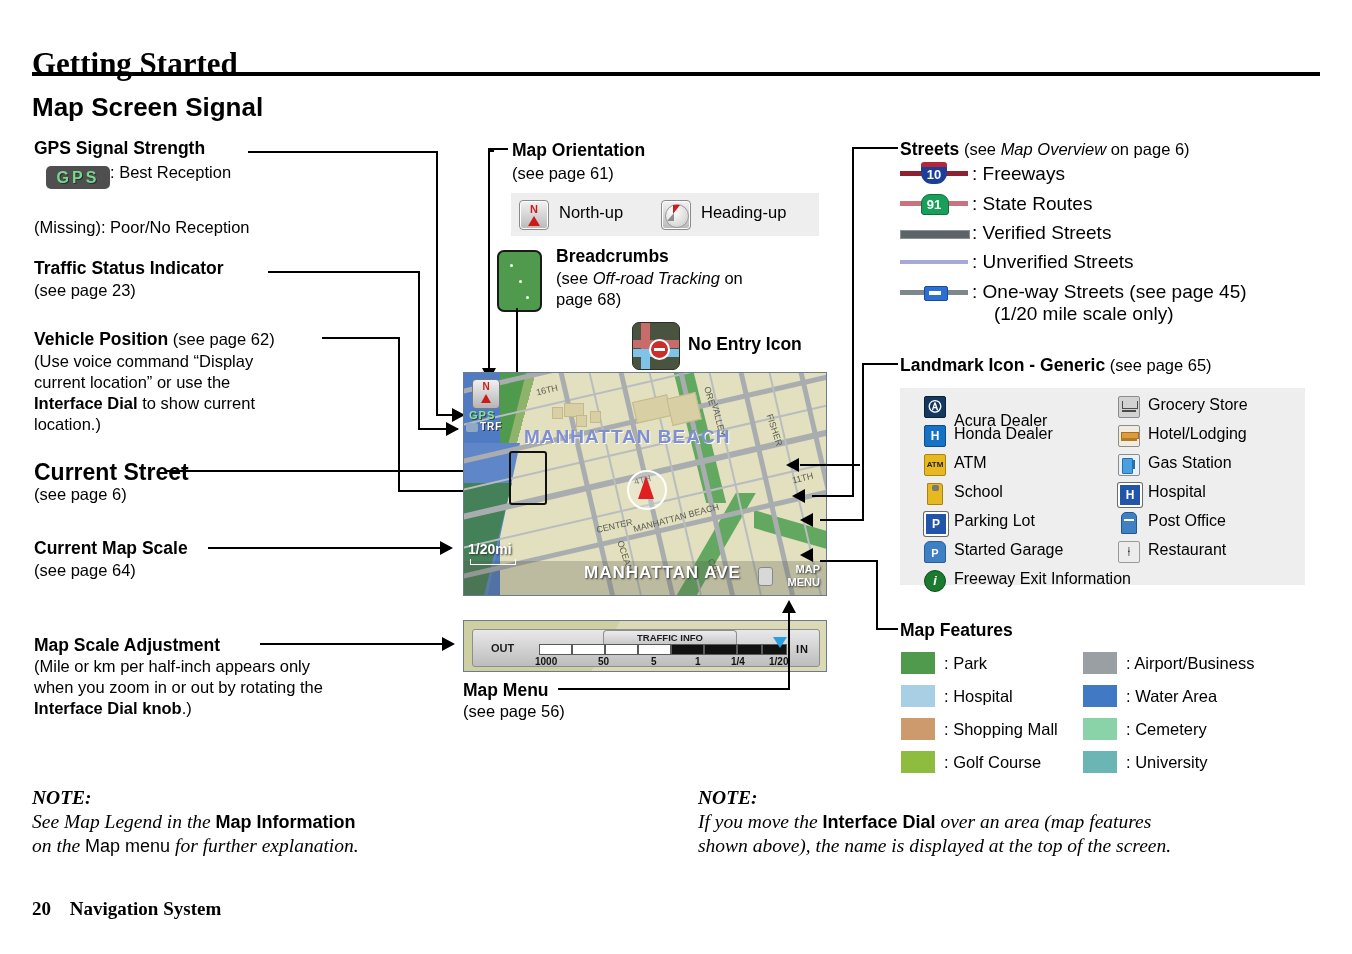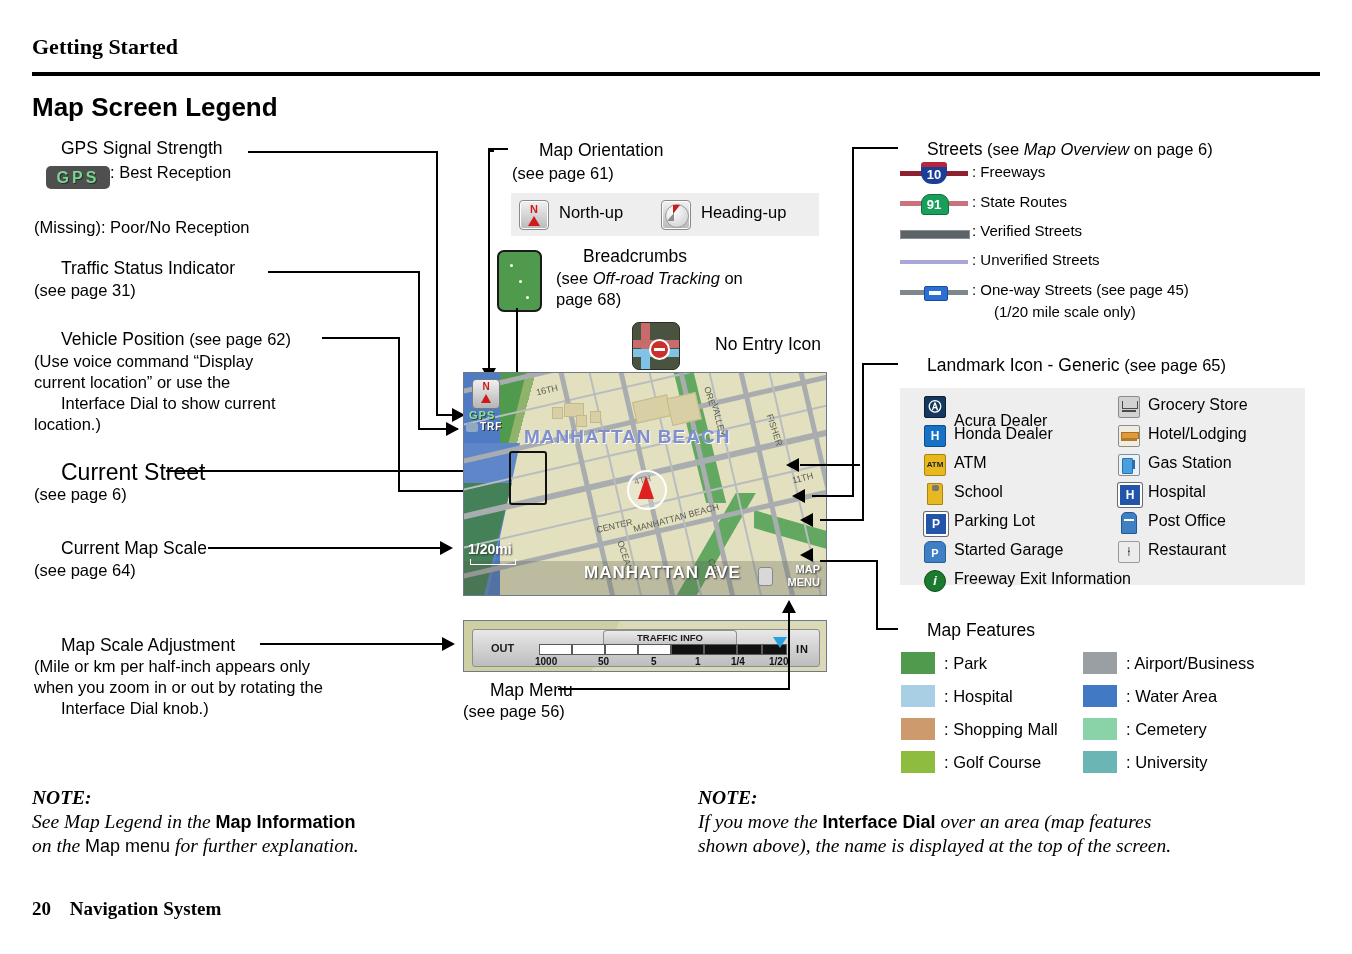--- a/index.html
+++ b/index.html
@@ -8,33 +8,33 @@
     background:#ffffff;
     font-family:"Liberation Sans", sans-serif;
     color:#000;
     position:relative;
     overflow:hidden;
   }
   .page{position:absolute;left:0;top:0;width:1352px;height:954px;}
 
   
   .chapter-title{
-    position:absolute;left:32px;top:34px;
+    position:absolute;left:32px;top:46px;
     font-family:"Liberation Serif", serif;
-    font-weight:bold;font-size:22px;letter-spacing:0px;
+    font-weight:bold;font-size:31px;letter-spacing:0px;
   }
   .hrule{position:absolute;left:32px;top:72px;width:1288px;height:4px;background:#000;}
   .section-title{
     position:absolute;left:32px;top:92px;
     font-weight:bold;font-size:26px;
   }
 
   
   .lbl{position:absolute;font-size:16.5px;line-height:20.5px;white-space:nowrap;}
-  .b{font-weight:normal;margin-left:27px;}
+  .b{font-weight:bold;}
   .i{font-style:italic;}
 
   
   .ln{position:absolute;background:#000;}
   .lnh{height:2px;}
   .lnv{width:2px;}
   .arrow-r{position:absolute;width:0;height:0;border-top:7px solid transparent;border-bottom:7px solid transparent;border-left:13px solid #000;}
   .arrow-l{position:absolute;width:0;height:0;border-top:7px solid transparent;border-bottom:7px solid transparent;border-right:13px solid #000;}
   .arrow-d{position:absolute;width:0;height:0;border-left:7px solid transparent;border-right:7px solid transparent;border-top:13px solid #000;}
   .arrow-u{position:absolute;width:0;height:0;border-left:7px solid transparent;border-right:7px solid transparent;border-bottom:13px solid #000;}
@@ -164,21 +164,21 @@
   .sa-seg.empty{background:#ffffff;}
   .sa-seg.full{background:#111111;}
   .sa-tick{position:absolute;top:26px;font-size:10px;font-weight:bold;color:#111;
     font-family:"Liberation Sans",sans-serif;}
   .sa-marker{position:absolute;top:7px;width:0;height:0;
     border-left:7px solid transparent;border-right:7px solid transparent;border-top:11px solid #2aa0e0;}
   .sa-in{position:absolute;right:10px;top:13px;font-size:11px;font-weight:bold;color:#111;
     letter-spacing:1px;font-family:"Liberation Sans",sans-serif;}
 
   
-  .st-row{position:absolute;font-size:15px;white-space:nowrap;}
+  .st-row{position:absolute;font-size:19px;white-space:nowrap;}
   .st-sym{position:absolute;width:68px;height:22px;}
   .st-line{position:absolute;left:0;top:9px;width:68px;height:5px;}
   .shield-i{position:absolute;left:21px;top:0px;width:26px;height:22px;}
   .shield-i .top{position:absolute;left:0;top:0;width:26px;height:6px;background:#b5263a;
     border-radius:3px 3px 0 0;}
   .shield-i .bot{position:absolute;left:0;top:5px;width:26px;height:17px;background:#1b3f99;
     border-radius:0 0 11px 11px;}
   .shield-i .num{position:absolute;left:0;top:5px;width:26px;text-align:center;
     font-size:13px;font-weight:bold;color:#fff;line-height:15px;font-family:"Liberation Sans",sans-serif;}
   .shield-s{position:absolute;left:21px;top:0px;width:26px;height:22px;}
@@ -210,31 +210,31 @@
     font-weight:bold;font-size:19px;}
   .footer .pg{margin-right:14px;}
 </style>
 </head>
 <body>
 
 <div class="page">
 
   <div class="chapter-title">Getting Started</div>
   <div class="hrule"></div>
-  <div class="section-title">Map Screen Legend</div>
+  <div class="section-title">Map Screen Signal</div>
 
   <div class="lbl b" style="left:34px;top:138px;font-size:17.5px;">GPS Signal Strength</div>
 
   <div class="lbl" style="left:46px;top:162px;">
     <span class="gps-badge gps-best">GPS</span><span>: Best Reception</span>
   </div>
   <div class="lbl" style="left:34px;top:217px;">(Missing): Poor/No Reception</div>
 
   <div class="lbl b" style="left:34px;top:258px;font-size:17.5px;">Traffic Status Indicator</div>
-  <div class="lbl" style="left:34px;top:280px;">(see page 31)</div>
+  <div class="lbl" style="left:34px;top:280px;">(see page 23)</div>
 
   <div class="lbl" style="left:34px;top:329px;">
     <span class="b" style="font-size:17.5px;">Vehicle Position</span>
     <span>(see page 62)</span>
   </div>
   <div class="lbl" style="left:34px;top:351px;">(Use voice command “Display</div>
   <div class="lbl" style="left:34px;top:372px;">current location” or use the</div>
   <div class="lbl" style="left:34px;top:393px;">
     <span class="b">Interface Dial</span><span> to show current</span>
   </div>

